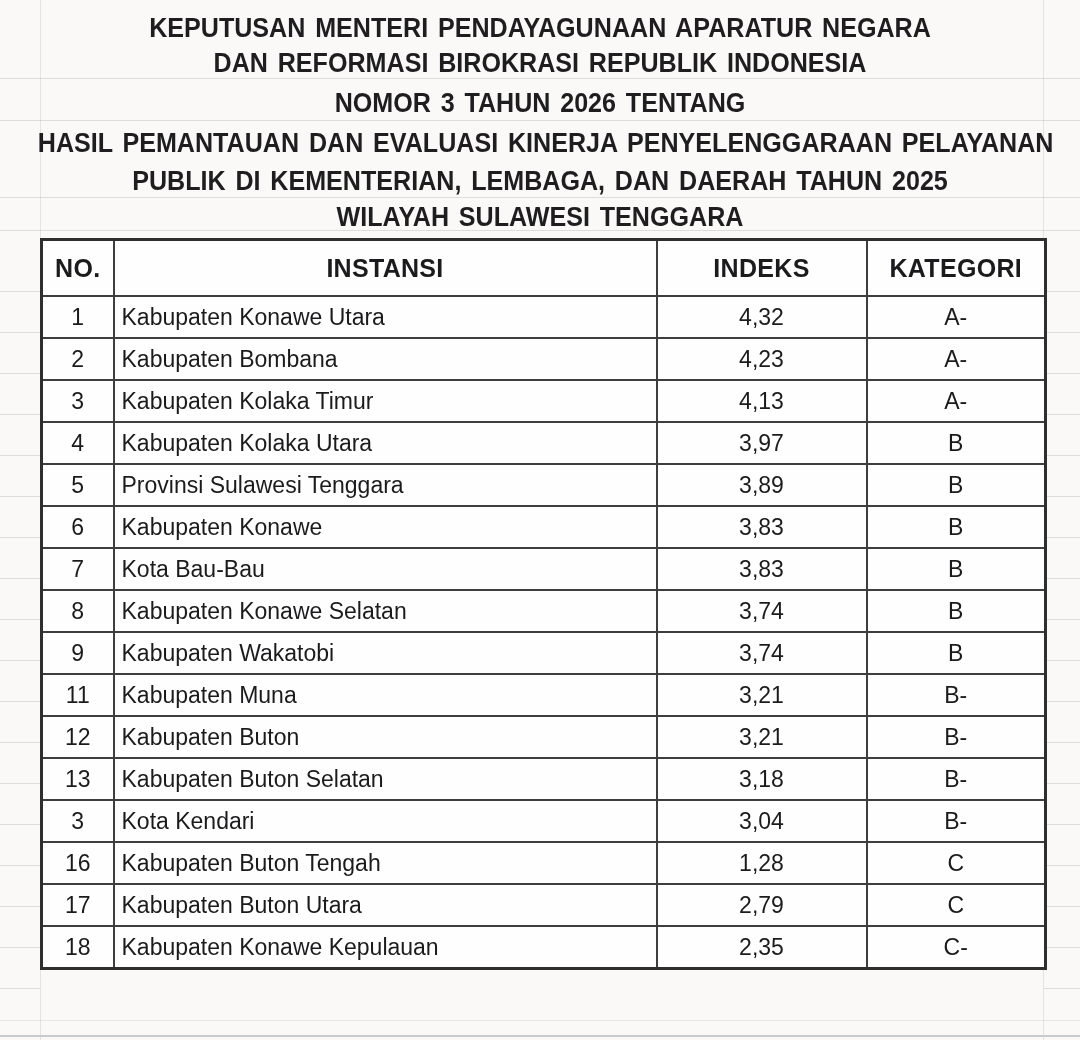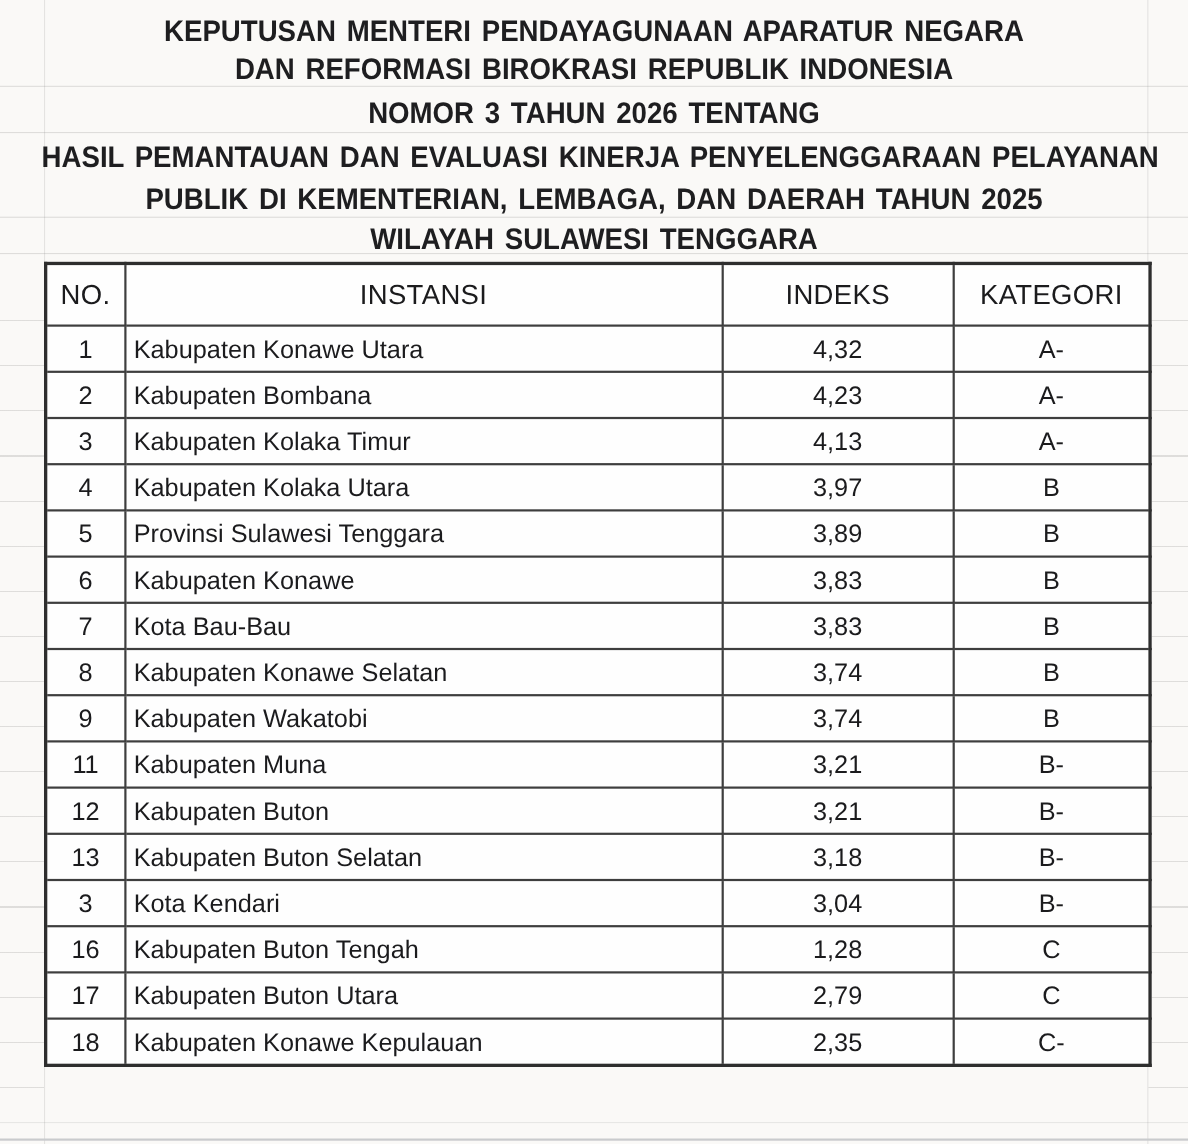--- a/index.html
+++ b/index.html
@@ -94,21 +94,21 @@
   }
   table.results th, table.results td {
     border: 2px solid #3e3e3e;
     color: #1b1b1d;
     overflow: hidden;
     white-space: nowrap;
   }
   table.results th {
     height: 52px;
     font-size: 25px;
-    font-weight: normal;
+    font-weight: bold;
     text-align: center;
     letter-spacing: 0.3px;
   }
   table.results td {
     height: 38px;
     font-size: 23px;
     font-weight: normal;
   }
   .c-no { text-align: center; }
   .c-in { text-align: left; padding-left: 7px; }

